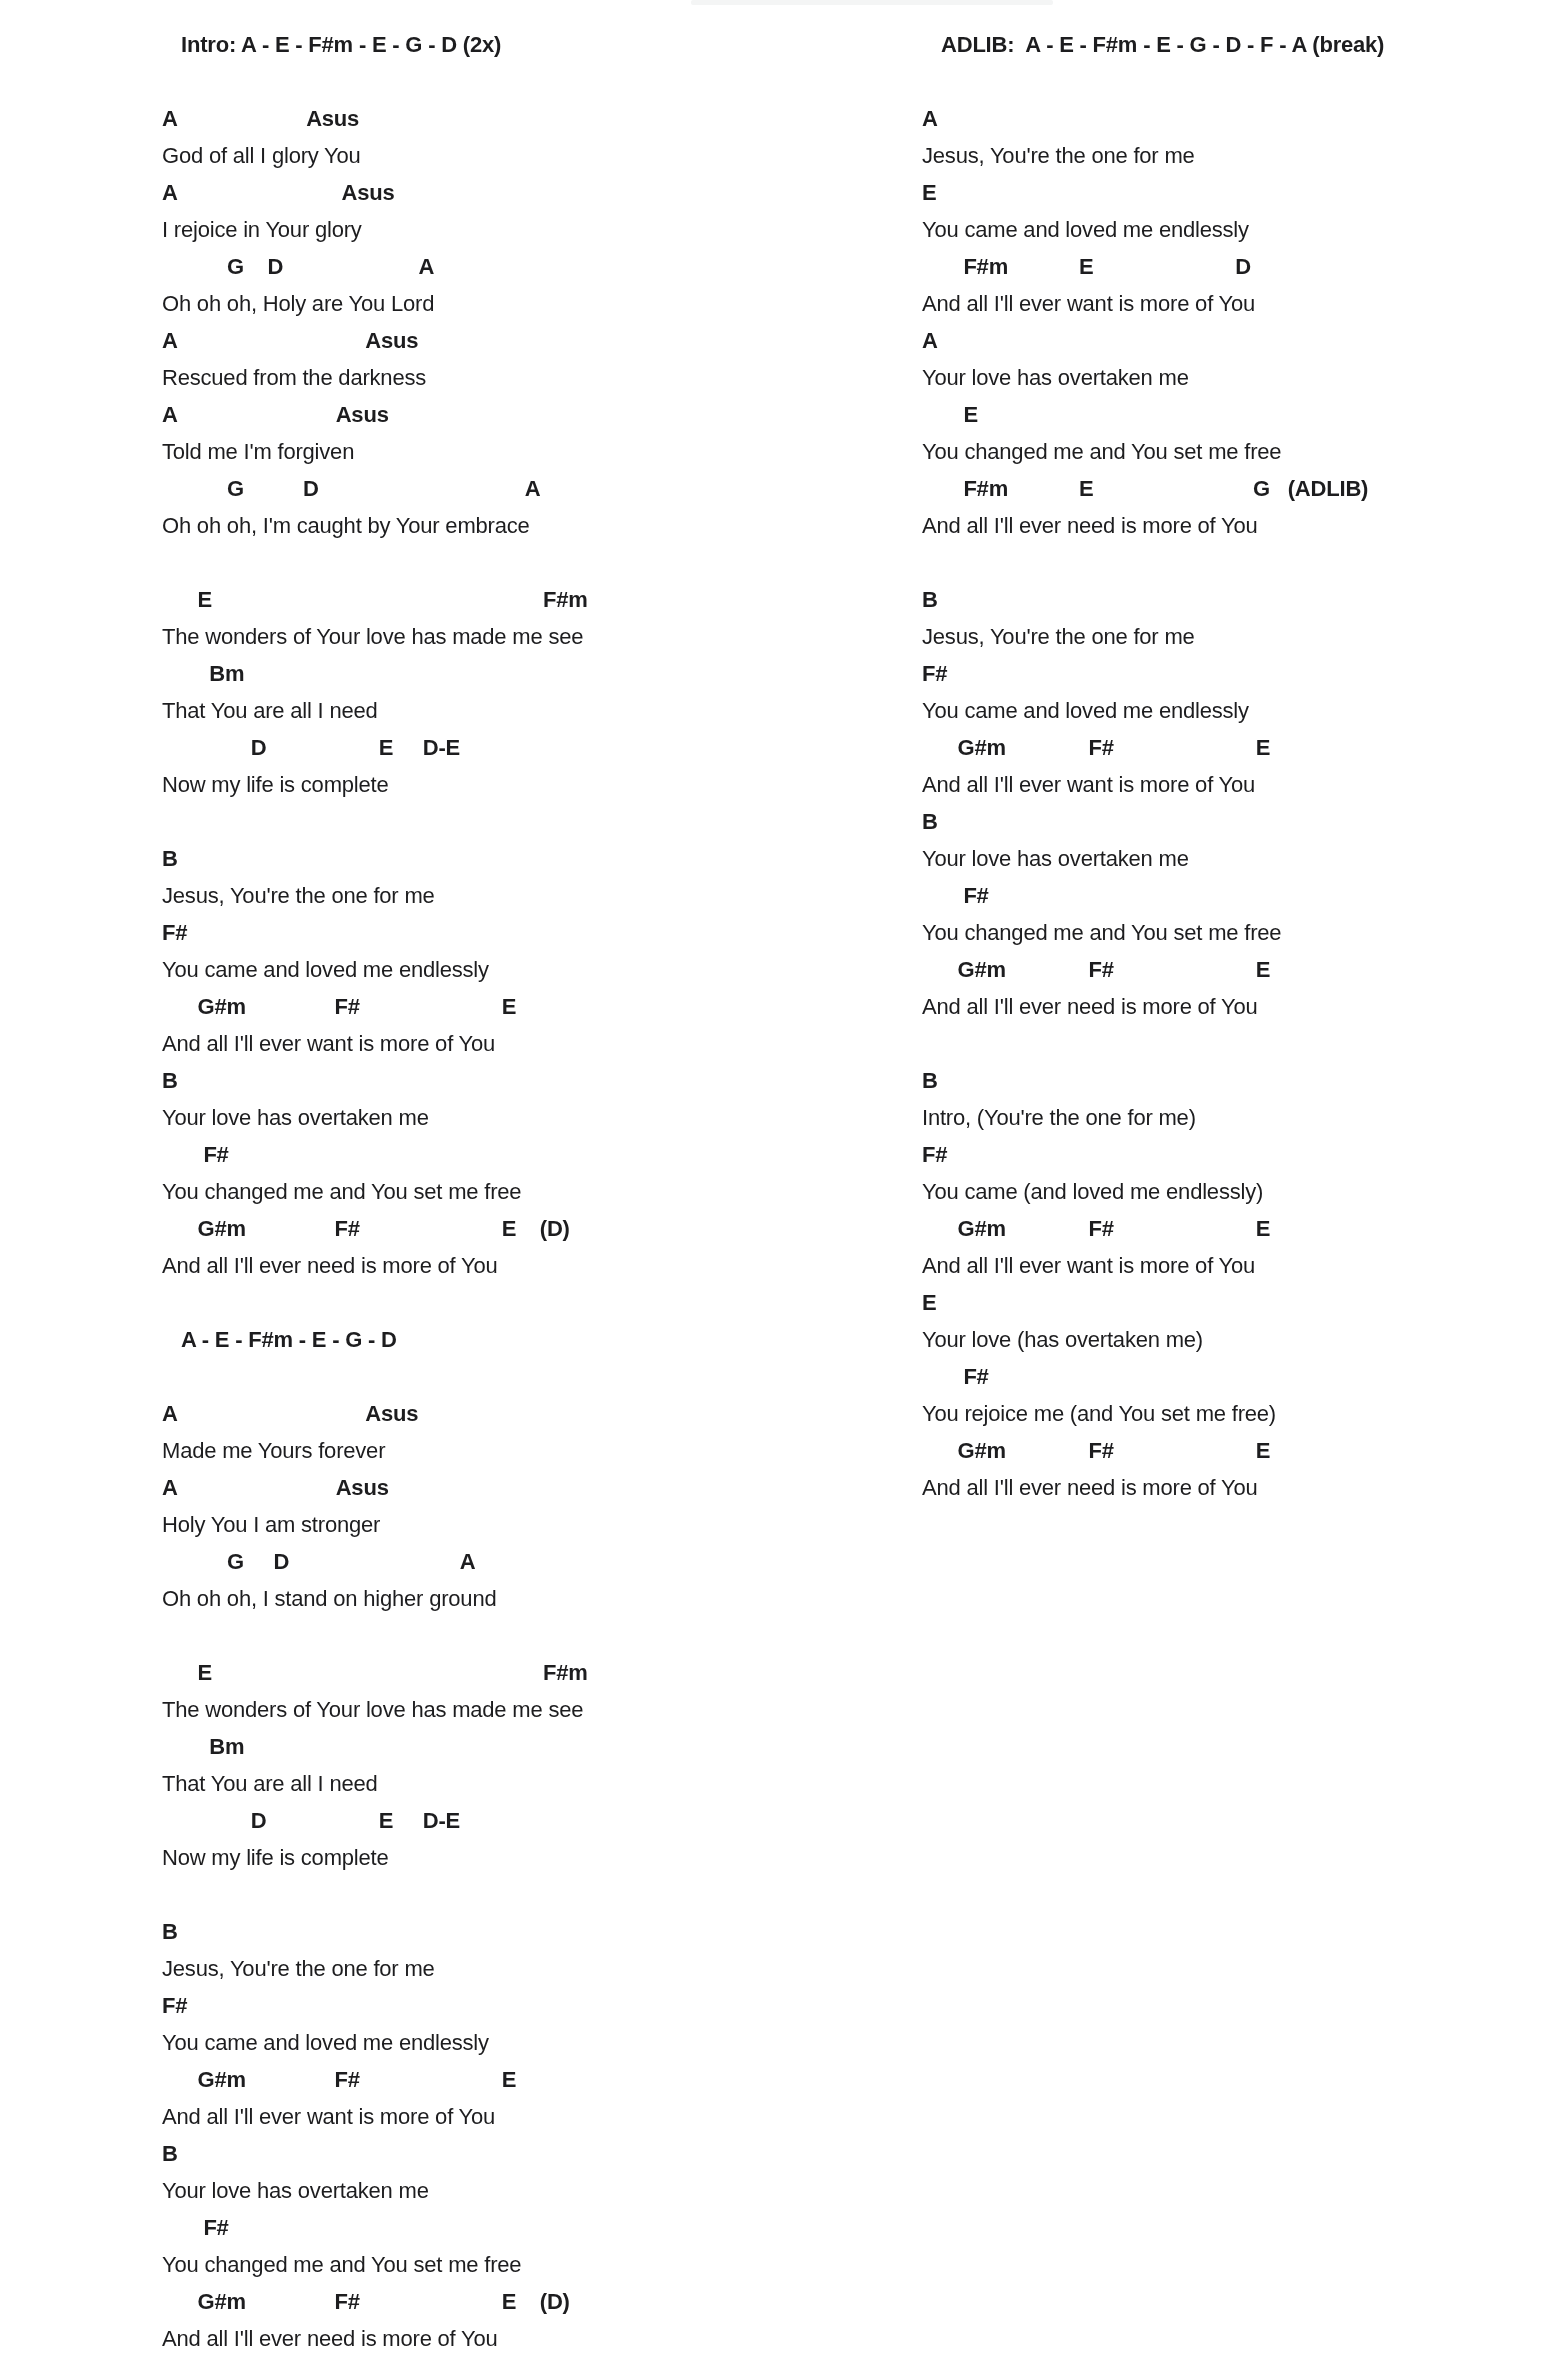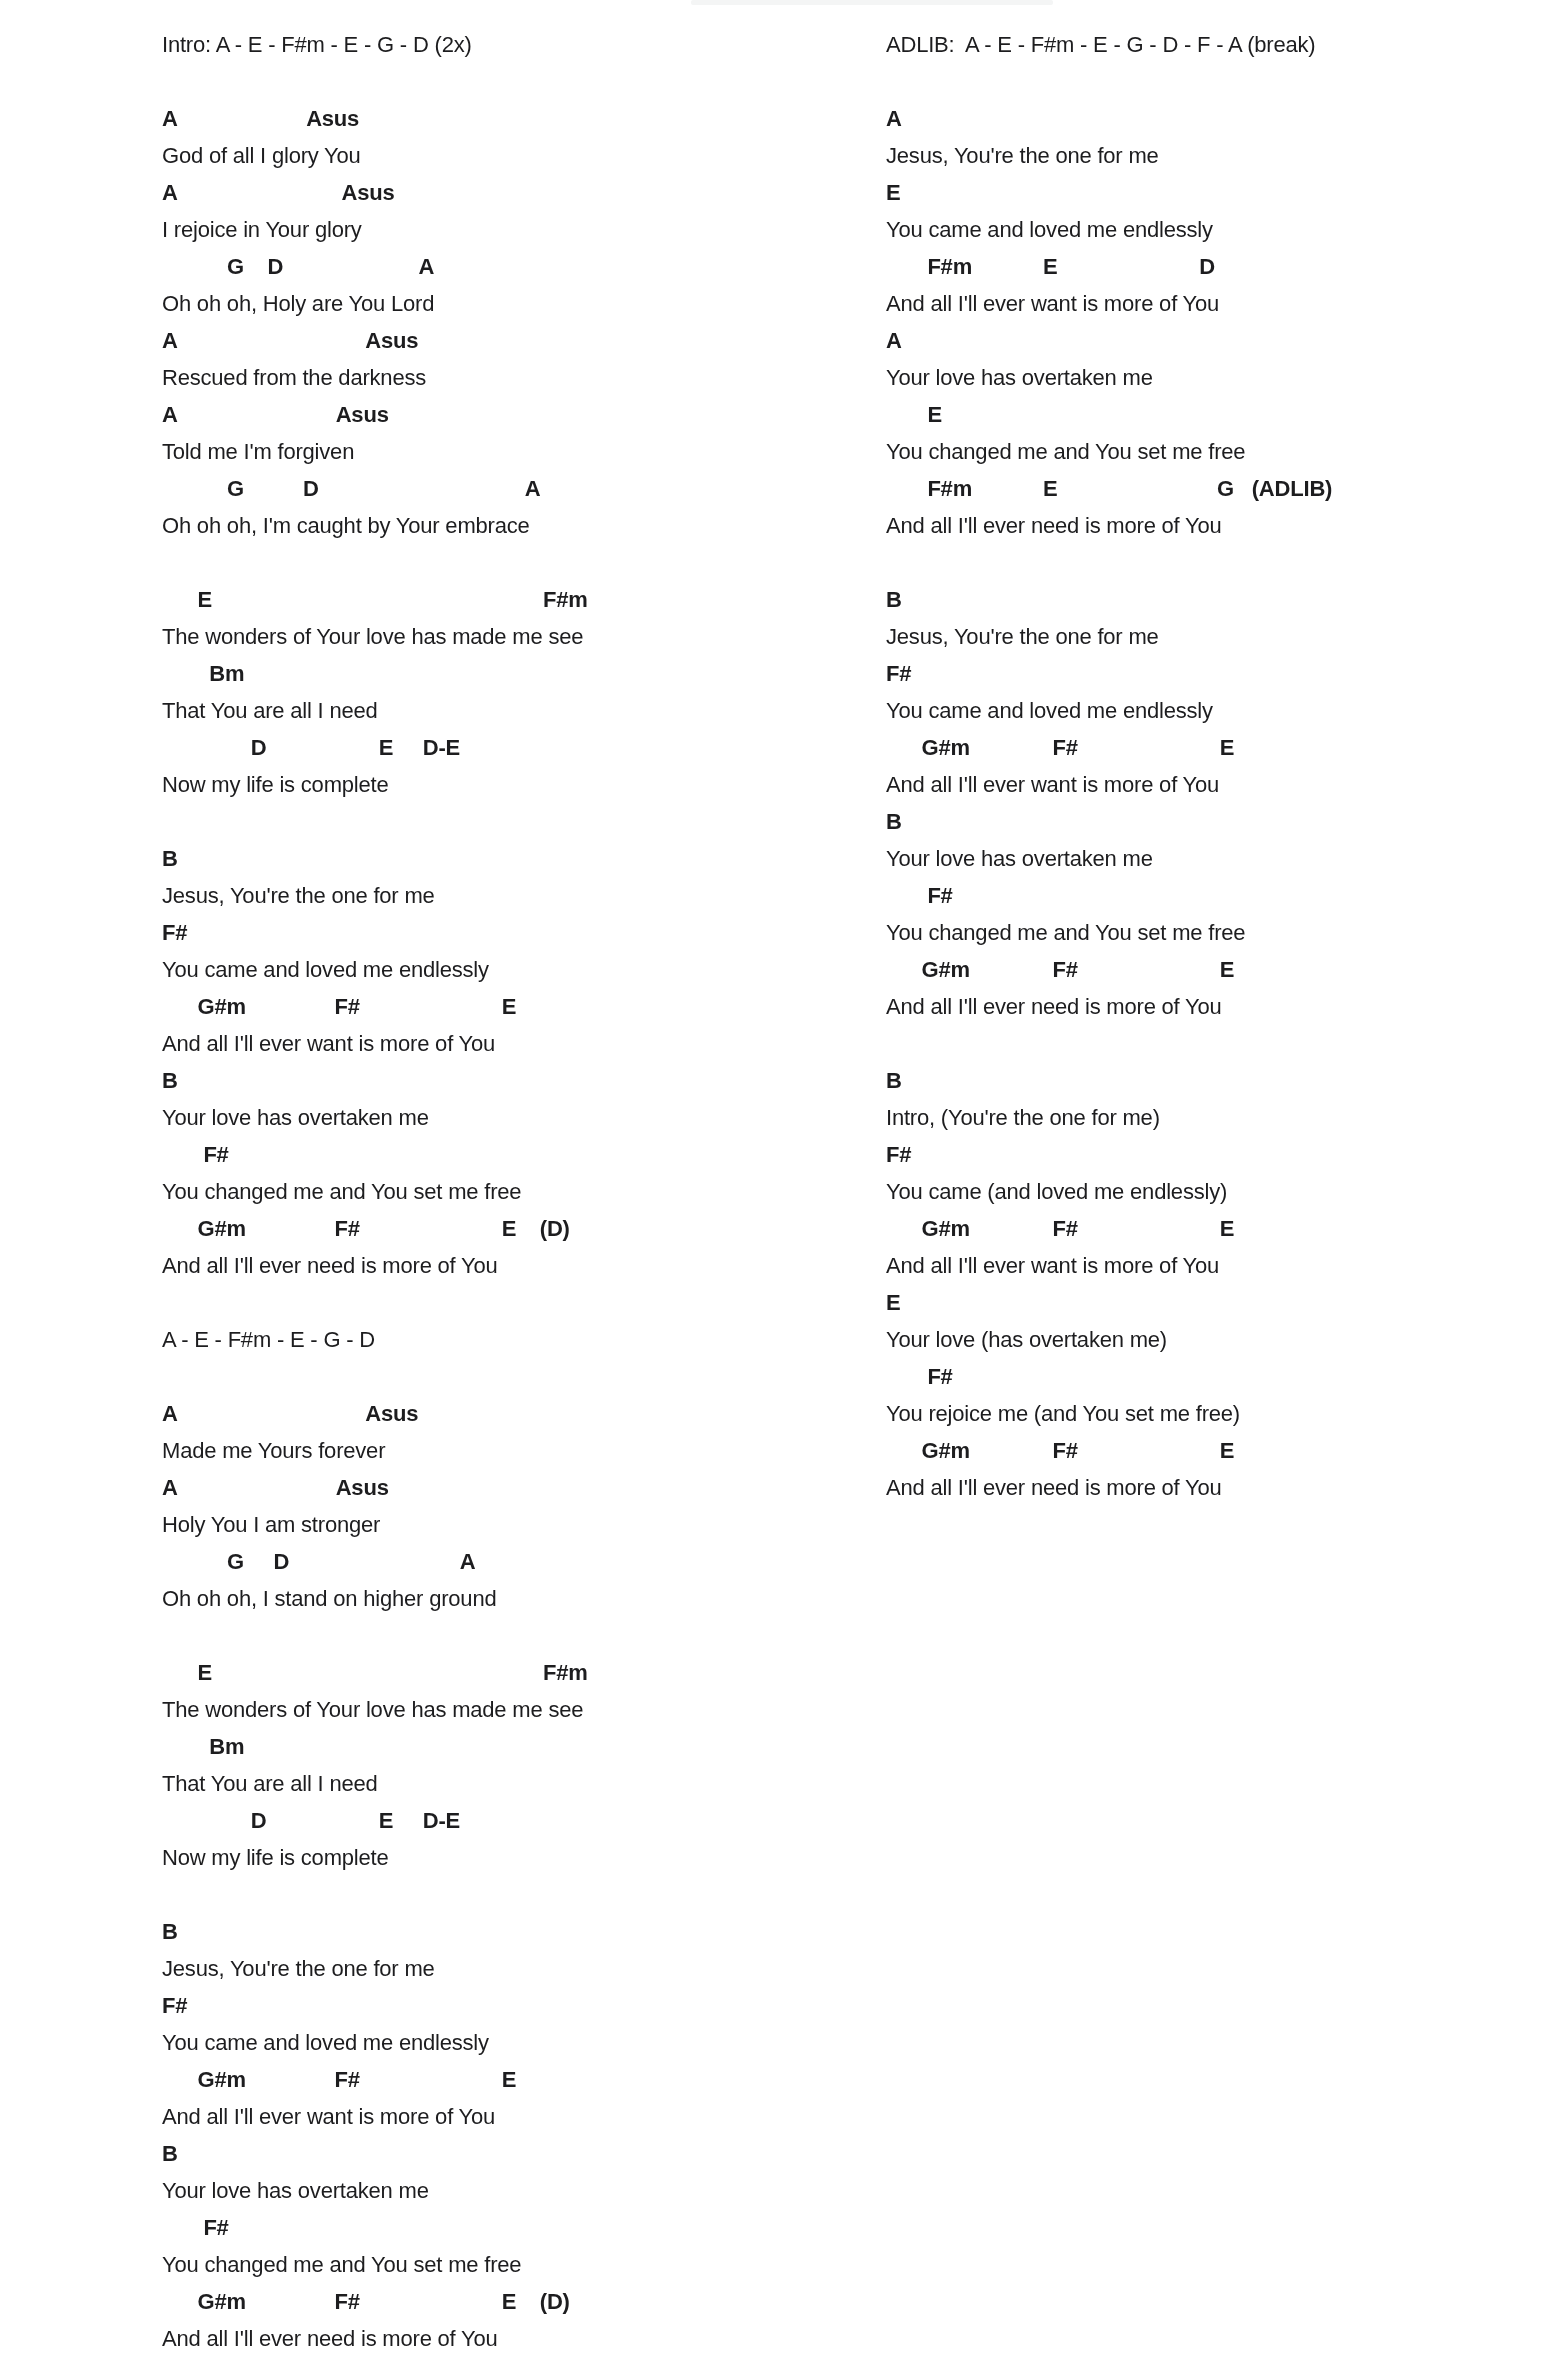--- a/index.html
+++ b/index.html
@@ -11,30 +11,30 @@
     color:#1d1d1f;
     overflow:hidden;
   }
   .page{position:absolute;inset:0;background:#ffffff;}
   .top-fragment{
     position:absolute;top:0;left:691px;width:362px;height:4.6px;
     background:#f4f5f5;border-radius:1.9px;
   }
   .column{position:absolute;top:26px;}
   .column-left{left:162px;}
-  .column-right{left:886px;}
+  .column-right{left:922px;}
   .block{margin:0 0 37px 0;}
   .line{
     font-size:22px;
     line-height:37px;
     white-space:pre;
     letter-spacing:-0.2px;
   }
   .line.chords{font-weight:700;}
-  .line.label{font-weight:400;}
+  .line.label{font-weight:700;margin-left:19px;}
 </style>
 </head>
 <body>
 
 <div class="page">
   <div class="top-fragment"></div>
   <div id="columns">
       <div class="column column-left">
         <div class="block">
           <div class="line label">Intro: A - E - F#m - E - G - D (2x)</div>

